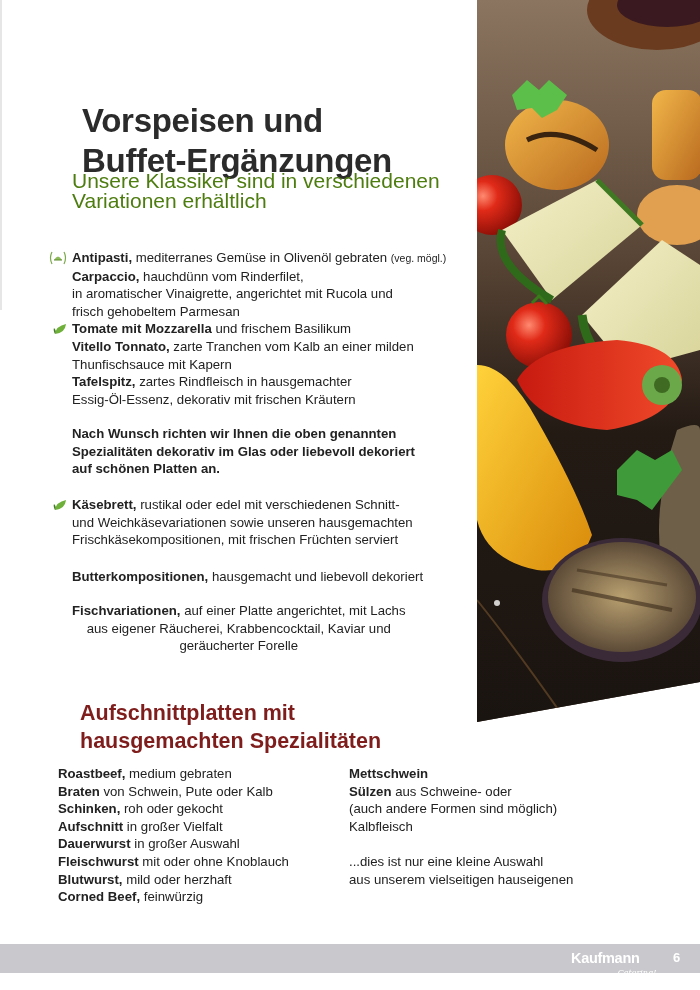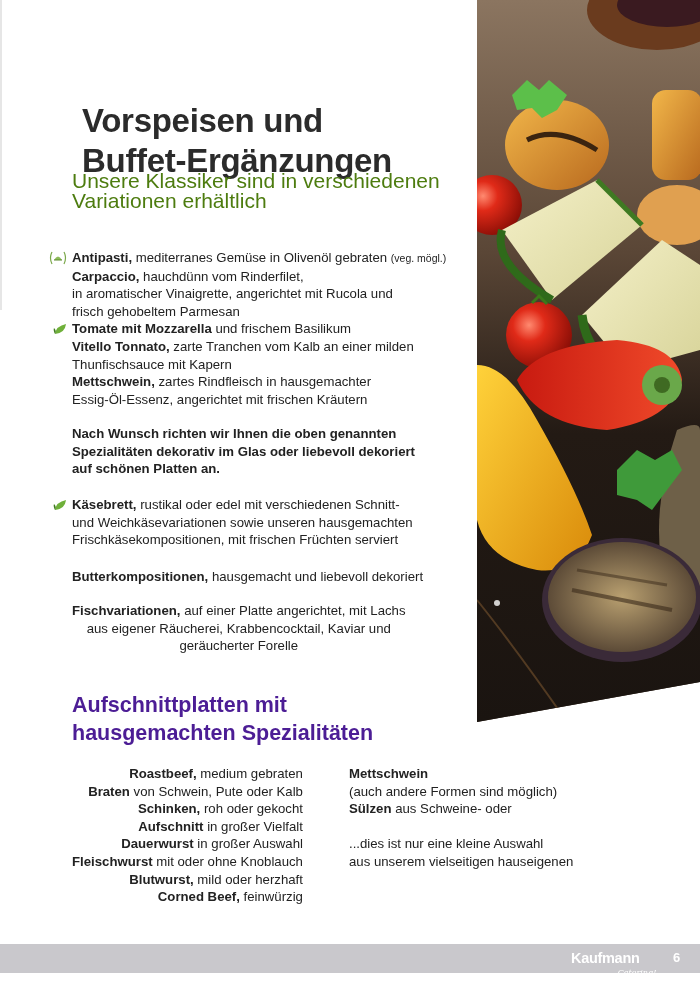--- a/index.html
+++ b/index.html
@@ -75,37 +75,37 @@
       left: -23px;
       top: 2px;
       width: 18px;
       height: 14px;
     }
 
     .section-title {
       position: absolute;
       left: 72px;
       top: 691px;
-      margin: 0;
+      margin: 8px;
       font-size: 21.5px;
       line-height: 28px;
       font-weight: bold;
-      color: #4c1d95;
+      color: #7f1d1d;
     }
     .section-title span { display: block; }
 
     .col {
       position: absolute;
       top: 765px;
       font-size: 13.2px;
       line-height: 17.6px;
       color: #222222;
       white-space: nowrap;
     }
-    .col-left { left: 72px; text-align: right; }
+    .col-left { left: 58px; }
     .col-right { left: 349px; }
     .col .line { display: block; }
     .gap { height: 17.6px; display: block; }
 
     .footer {
       position: absolute;
       left: 0;
       top: 944px;
       width: 700px;
       height: 29px;
@@ -172,23 +172,23 @@
       <path d="M3 12 Q4 4 14 2 Q13 11 3 12 Z" fill="#6fb03a"></path>
       <path d="M3 12 Q1 8 2 6 Q5 9 3 12 Z" fill="#3f7d1e"></path>
     </svg>
     <b>Tomate mit Mozzarella</b><span> und frischem Basilikum</span>
   </span>
   <span class="line">
     <b>Vitello Tonnato,</b><span> zarte Tranchen vom Kalb an einer milden</span>
   </span>
   <span class="line">Thunfischsauce mit Kapern</span>
   <span class="line">
-    <b>Mettschwein,</b><span> zartes Rindfleisch in hausgemachter</span>
-  </span>
-  <span class="line">Essig-Öl-Essenz, angerichtet mit frischen Kräutern</span>
+    <b>Tafelspitz,</b><span> zartes Rindfleisch in hausgemachter</span>
+  </span>
+  <span class="line">Essig-Öl-Essenz, dekorativ mit frischen Kräutern</span>
 </div>
 
 <div class="body-text" style="top:425px; font-weight:bold;">
   <span class="line">Nach Wunsch richten wir Ihnen die oben genannten</span>
   <span class="line">Spezialitäten dekorativ im Glas oder liebevoll dekoriert</span>
   <span class="line">auf schönen Platten an.</span>
 </div>
 
 <div class="body-text" style="top:496px;">
   <span class="line">
@@ -227,22 +227,23 @@
   <span class="line"><b>Schinken,</b><span> roh oder gekocht</span></span>
   <span class="line"><b>Aufschnitt</b><span> in großer Vielfalt</span></span>
   <span class="line"><b>Dauerwurst</b><span> in großer Auswahl</span></span>
   <span class="line"><b>Fleischwurst</b><span> mit oder ohne Knoblauch</span></span>
   <span class="line"><b>Blutwurst,</b><span> mild oder herzhaft</span></span>
   <span class="line"><b>Corned Beef,</b><span> feinwürzig</span></span>
 </div>
 
 <div class="col col-right">
   <span class="line"><b>Mettschwein</b></span>
+  <span class="line"><b>Sülzen</b><span> aus Schweine- oder</span></span>
   <span class="line">(auch andere Formen sind möglich)</span>
-  <span class="line"><b>Sülzen</b><span> aus Schweine- oder</span></span>
+  <span class="line">Kalbfleisch</span>
   <span class="gap"></span>
   <span class="line">...dies ist nur eine kleine Auswahl</span>
   <span class="line">aus unserem vielseitigen hauseigenen</span>
 </div>
 
 <div class="photo">
   <svg width="223" height="722" viewBox="0 0 223 722">
     <defs>
       <linearGradient id="wood" x1="0" y1="0" x2="0" y2="1">
         <stop offset="0" stop-color="#8b7560"></stop>

